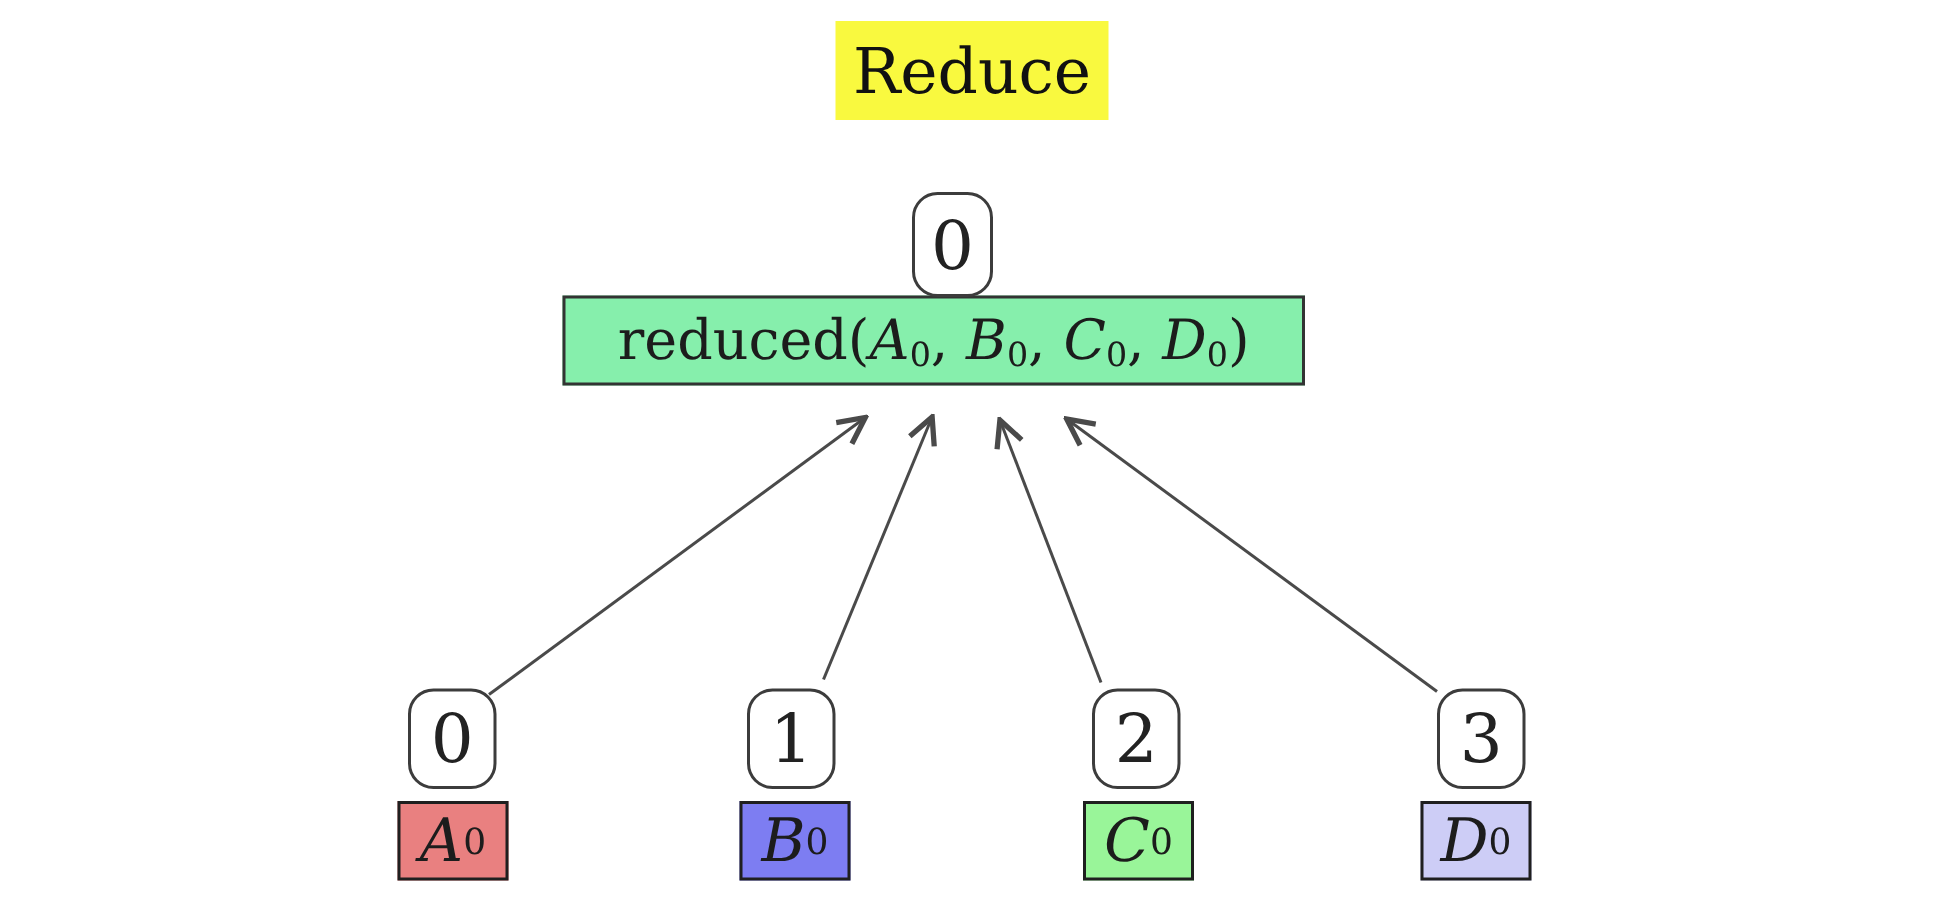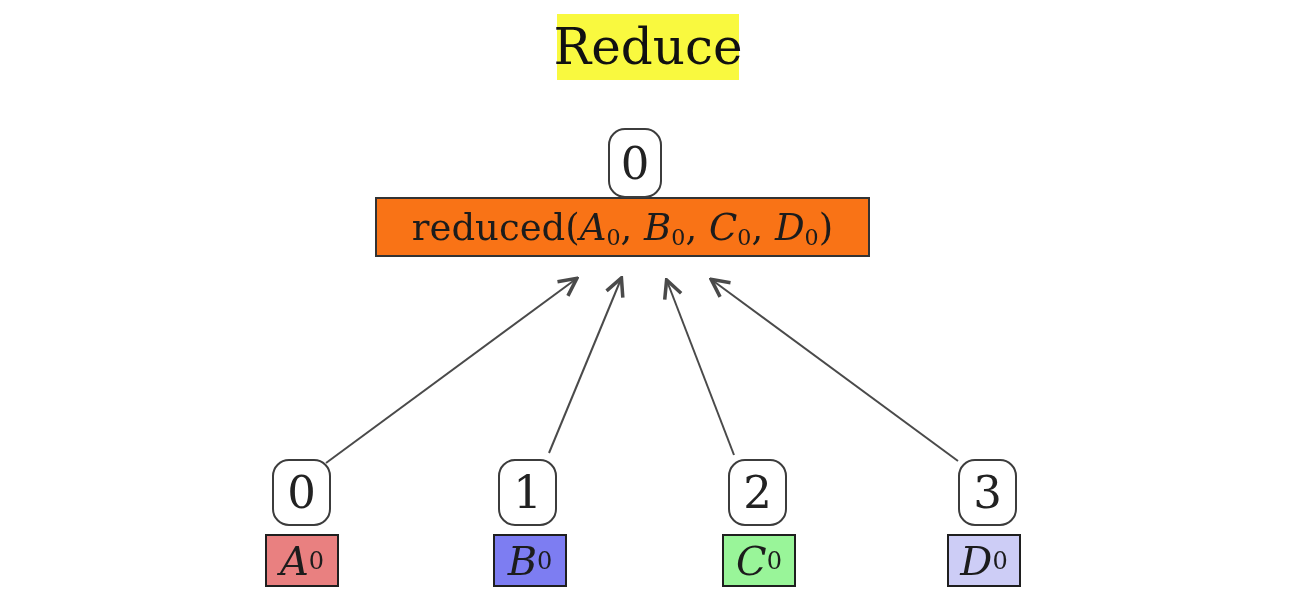--- a/index.html
+++ b/index.html
@@ -9,21 +9,21 @@
     height: 608px;
     background: #ffffff;
     font-family: "DejaVu Serif", serif;
     overflow: hidden;
   }
   .title {
     position: absolute;
     left: 557px; top: 14px;
     width: 182px; height: 66px;
     display: flex; align-items: center; justify-content: center;
-    font-size: 50px;
+    font-size: 42px;
     color: #111111;
   }
   .rank-node {
     position: absolute;
     box-sizing: border-box;
     background: #ffffff;
     border: 2.5px solid #3c3c3c;
     border-radius: 17px;
     display: flex; align-items: center; justify-content: center;
     font-size: 45px;
@@ -83,21 +83,21 @@
       </marker>
     </defs>
     <line x1="326" y1="463" x2="576" y2="279" stroke="#4a4a4a" stroke-width="2" marker-end="url(#arrowhead)"></line>
     <line x1="549" y1="453" x2="621" y2="279" stroke="#4a4a4a" stroke-width="2" marker-end="url(#arrowhead)"></line>
     <line x1="734" y1="455" x2="667" y2="281" stroke="#4a4a4a" stroke-width="2" marker-end="url(#arrowhead)"></line>
     <line x1="958" y1="461" x2="712" y2="280" stroke="#4a4a4a" stroke-width="2" marker-end="url(#arrowhead)"></line>
   </svg>
 
   <div class="rank-node top-rank">0</div>
 
-  <div class="reduce-box" style="background-color: #f97316;">
+  <div class="reduce-box" style="background-color: #86efac;">
     <span><span>reduced(</span><span class="var">A</span><span class="sub">0</span><span>, </span><span class="var">B</span><span class="sub">0</span><span>, </span><span class="var">C</span><span class="sub">0</span><span>, </span><span class="var">D</span><span class="sub">0</span><span>)</span></span>
   </div>
 
   <div class="rank-node proc-rank" style="left:272px">0</div>
   <div class="data-box" style="left: 265px; background-color: rgb(233, 128, 128);">
     <span class="var">A</span>
       <span class="sub">0</span>
   </div>
 
   <div class="rank-node proc-rank" style="left:498px">1</div>

